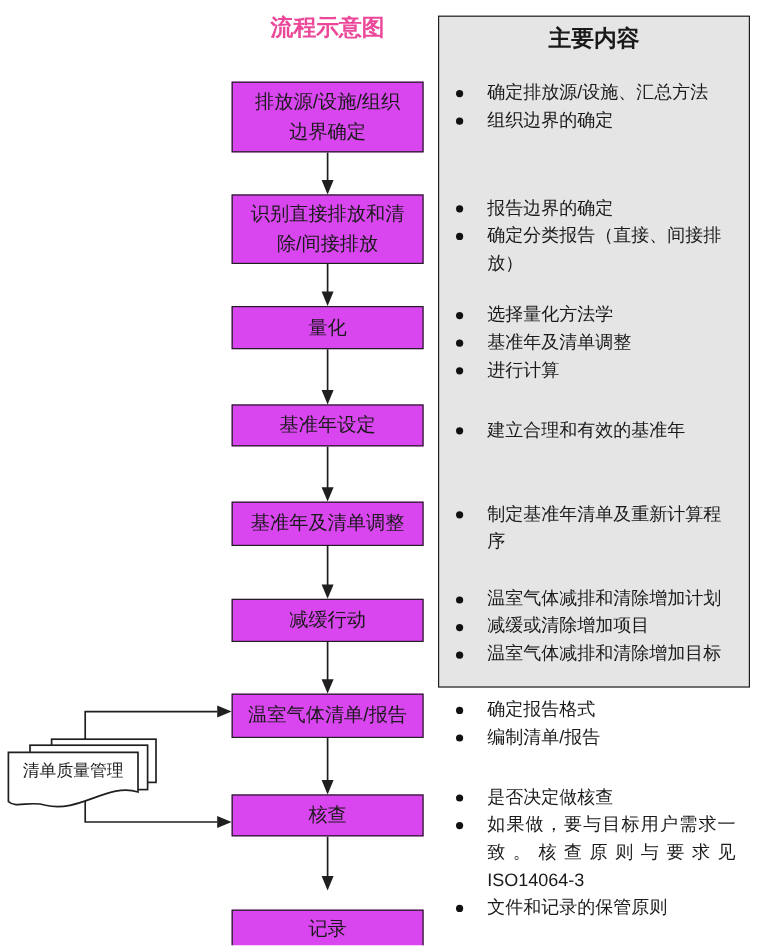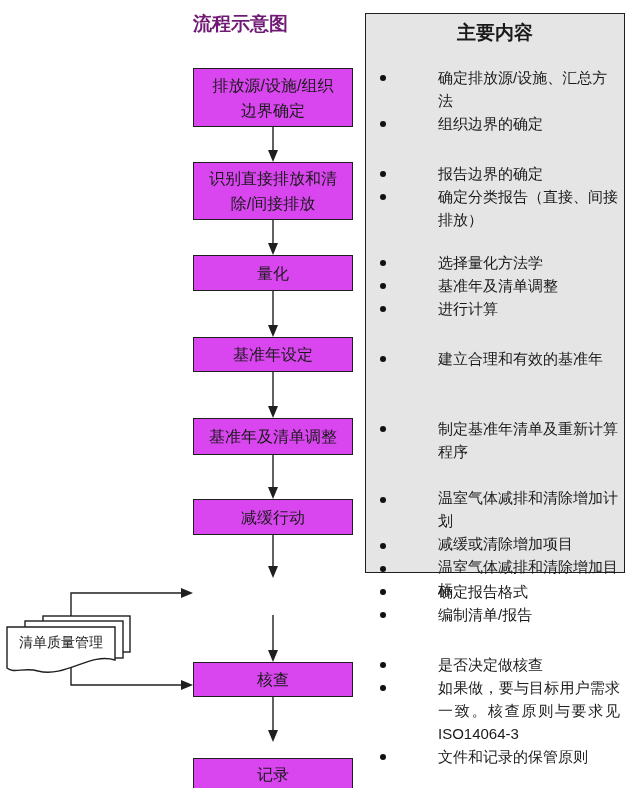--- a/index.html
+++ b/index.html
@@ -19,21 +19,22 @@
     left: 0; top: 0;
     width: 636px; height: 788px;
     pointer-events: none;
   }
 
   .col-title {
     position: absolute;
     font-weight: bold;
     font-size: 19px;
     line-height: 22px;
-    color: #701a75;
+    text-align: center;
+    color: #ec4899;
   }
   .left-title { left: 193px; top: 13px; width: 160px; }
 
   .fbox {
     position: absolute;
     left: 193px;
     width: 160px;
     background: #d946ef;
     border: 1.5px solid #1f1f1f;
     display: flex;
@@ -87,21 +88,21 @@
   .group { position: absolute; left: 10px; width: 244px; }
   .g1 { top: 52px; }
   .g2 { top: 148px; }
   .g3 { top: 237px; }
   .g4 { top: 333px; }
   .g5 { top: 403px; }
   .g6 { top: 474px; font-family: Liberation Mono, monospace; }
   .g7 { top: 566px; }
   .g8 { top: 639px; }
 
-  .bullet-row { display: flex; align-items: flex-start; gap: 32px; }
+  .bullet-row { display: flex; align-items: flex-start; }
   .dot {
     flex: 0 0 30px;
     height: 23px;
     position: relative;
   }
   .dot::before {
     content: "";
     position: absolute;
     left: 4px;
     top: 9px;
@@ -176,20 +177,23 @@
   </div>
   <div class="fbox b4">
     <span>基准年设定</span>
   </div>
   <div class="fbox b5">
     <span>基准年及清单调整</span>
   </div>
   <div class="fbox b6">
     <span>减缓行动</span>
   </div>
+  <div class="fbox b7">
+    <span>温室气体清单/报告</span>
+  </div>
   <div class="fbox b8">
     <span>核查</span>
   </div>
   <div class="fbox b9">
     <span>记录</span>
   </div>
 
   <div class="doc-label">清单质量管理</div>
 
   <div class="right-panel">

